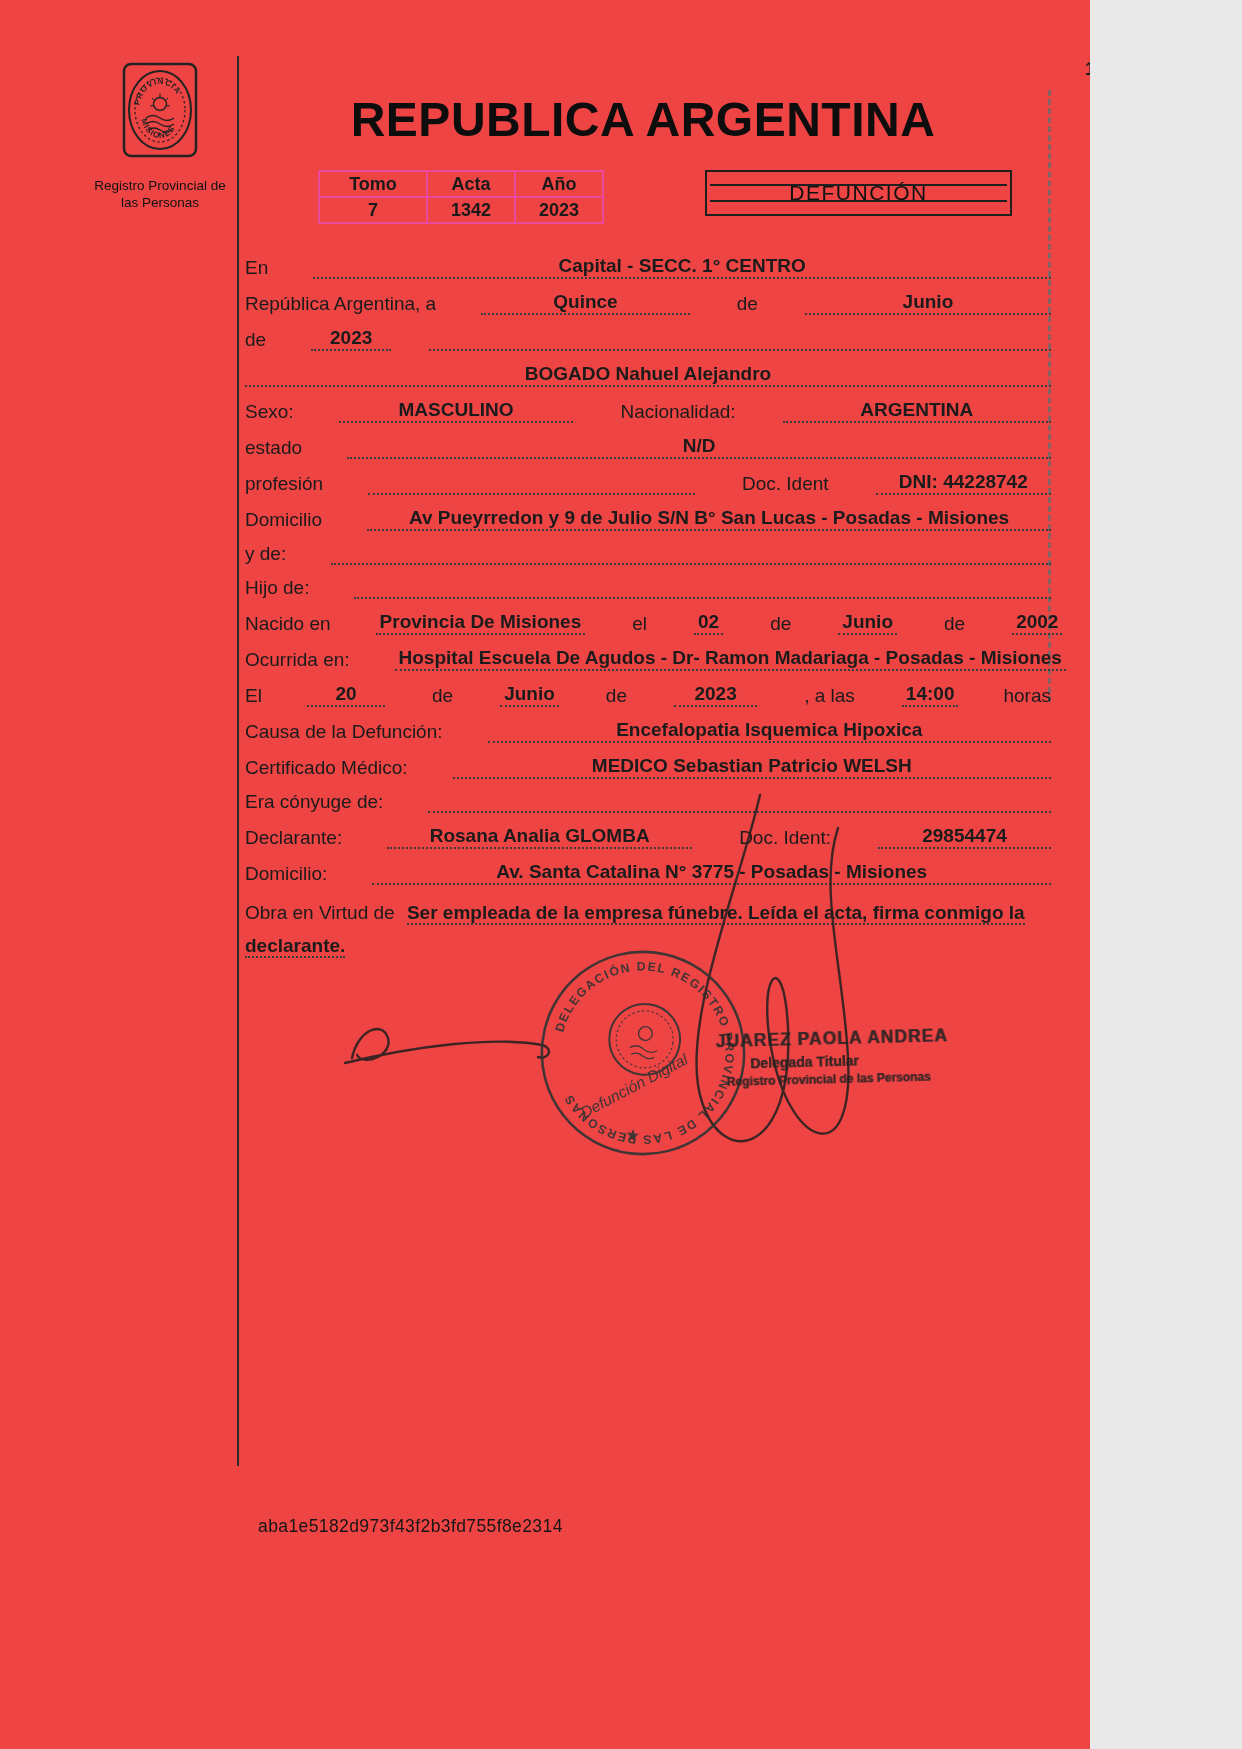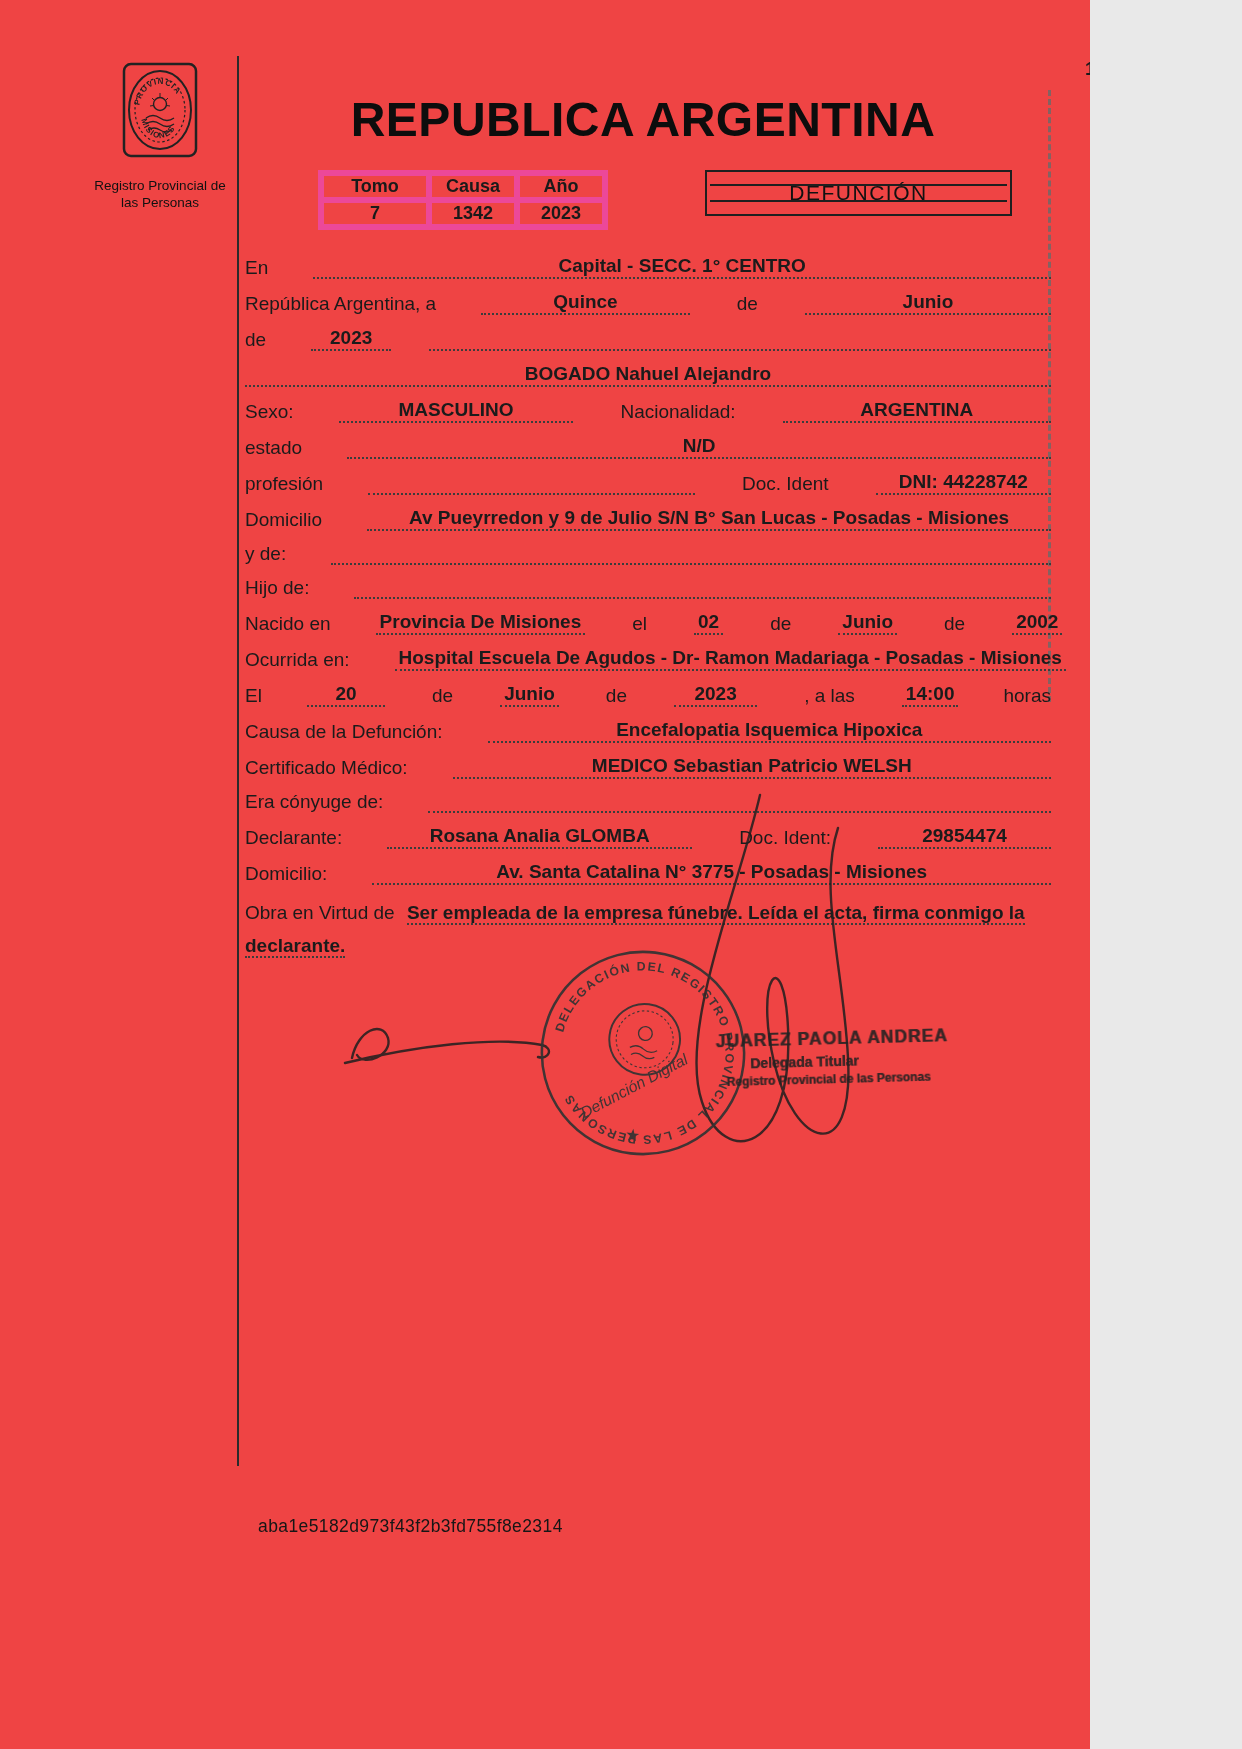--- a/index.html
+++ b/index.html
@@ -11,21 +11,21 @@
 
   .vline-left { position:absolute; left:237px; top:56px; width:2px; height:1410px; background:#2b2b2b; }
   .vline-right { position:absolute; left:1048px; top:90px; height:612px; width:0; border-left:3px dashed #6a6a6a; opacity:.8; }
 
   .logo-box { position:absolute; left:92px; top:62px; width:136px; text-align:center; }
   .logo-caption { font-size:13.5px; line-height:1.25; margin-top:8px; color:#111; }
 
   .doc-title { position:absolute; left:300px; top:92px; width:686px; text-align:center; font-size:48px; font-weight:bold; letter-spacing:.5px; color:#0d0d0d; }
 
   .acta-table { position:absolute; left:318px; top:170px; border-collapse:collapse; }
-  .acta-table td { border:6px solid #ec4899; text-align:center; font-size:18px; height:26px; padding:0 4px; }
+  .acta-table td { border:2px solid #ec4899; text-align:center; font-size:18px; height:26px; padding:0 4px; }
   .acta-table .c1 { width:108px; } .acta-table .c2 { width:88px; } .acta-table .c3 { width:88px; }
   .acta-table .th { font-weight:bold; }
   .acta-table .val { font-weight:bold; }
 
   .def-box { position:absolute; left:705px; top:170px; width:307px; height:46px; border:2px solid #1f1f1f; padding:12px 3px; }
   .def-box-inner { width:100%; height:100%; border-top:2px solid #1f1f1f; border-bottom:2px solid #1f1f1f; display:flex; align-items:center; justify-content:center; font-size:21px; letter-spacing:1.5px; color:#111; }
 
   .form { position:absolute; left:245px; top:254px; width:806px; font-size:19px; line-height:23px; color:#1b1b1b; }
   .row { display:flex; align-items:flex-end; margin-bottom:11px; white-space:nowrap;gap:38px; }
   .lbl { padding-right:7px; }
@@ -86,21 +86,21 @@
     </svg>
     <div class="logo-caption">Registro Provincial de las Personas</div>
   </div>
 
   <h1 class="doc-title">REPUBLICA ARGENTINA</h1>
 
   <table class="acta-table">
     <tbody>
       <tr>
         <td class="th c1">Tomo</td>
-        <td class="th c2">Causa</td>
+        <td class="th c2">Acta</td>
         <td class="th c3">Año</td>
       </tr>
       <tr>
         <td class="val c1">7</td>
         <td class="val c2">1342</td>
         <td class="val c3">2023</td>
       </tr>
     </tbody>
   </table>
 

